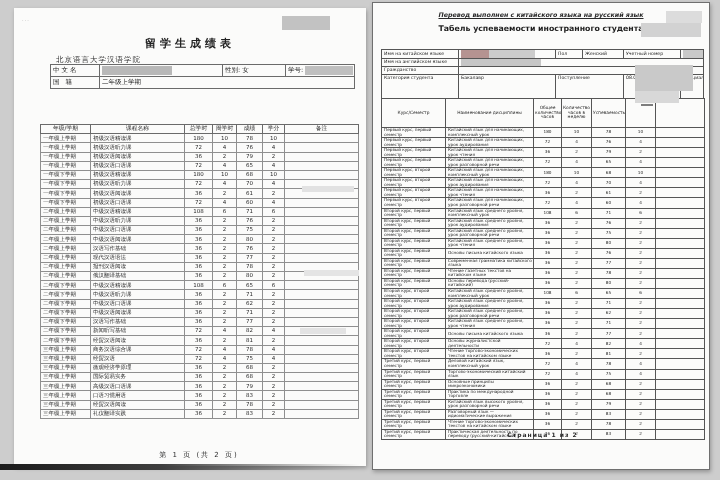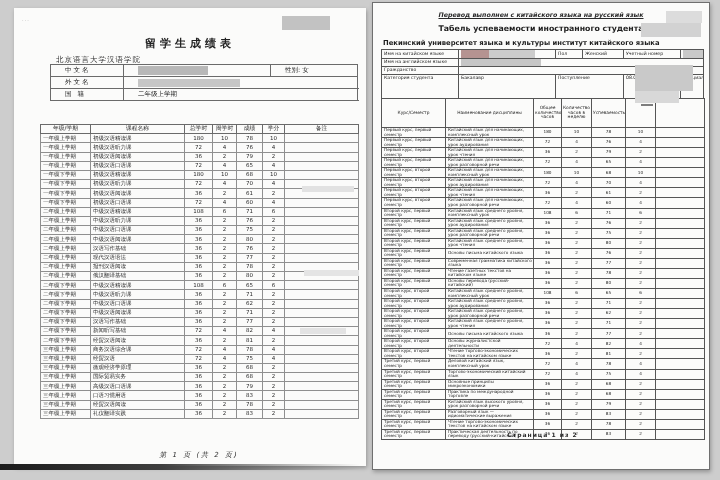--- a/index.html
+++ b/index.html
@@ -11,32 +11,32 @@
   .scan-edge{position:absolute;left:0;top:464px;width:360px;height:6px;
              background:linear-gradient(to right,#1b1b1b 0%,#3f3f3f 45%,rgba(80,80,80,0) 100%);}
   .corner-mark{position:absolute;left:8px;top:9px;font-size:5px;color:#9a9a9a;letter-spacing:1px;}
 
   
   .l-title{position:absolute;left:0;top:28px;width:100%;text-align:center;
            font-size:11px;font-weight:bold;letter-spacing:4px;color:#222;}
   .l-school{position:absolute;left:42px;top:47px;font-size:7.5px;color:#333;letter-spacing:1px;}
   .l-info{position:absolute;left:36px;top:56px;width:305px;border-collapse:collapse;table-layout:fixed;
           font-size:6.5px;color:#222;}
-  .l-info td{border:1px solid #6a6a6a;height:11px;padding:0 14px;white-space:nowrap;overflow:hidden;}
+  .l-info td{border:1px solid #6a6a6a;height:11px;padding:0 2px;white-space:nowrap;overflow:hidden;}
   .l-info td.lbl{letter-spacing:2px;}
   .l-table{position:absolute;left:26px;top:116px;width:318px;border-collapse:collapse;table-layout:fixed;
            font-size:5.5px;color:#2b2b2b;}
   .l-table th,.l-table td{border:1px solid #8f8f8f;height:8.2px;padding:0 1px;text-align:center;
            white-space:nowrap;overflow:hidden;font-weight:normal;line-height:1;}
   .l-table th{border-color:#6a6a6a;font-size:5.8px;}
   .l-table td:nth-child(1),.l-table td:nth-child(2){text-align:left;padding-left:2px;}
   .l-table col.c1{width:50px}.l-table col.c2{width:94px}.l-table col.c3{width:28px}
   .l-table col.c4{width:24px}.l-table col.c5{width:26px}.l-table col.c6{width:22px}.l-table col.c7{width:74px}
   .l-footer{position:absolute;left:26px;top:442px;width:318px;text-align:center;font-size:7px;
-            letter-spacing:2px;color:#2a2a2a;font-style:italic;}
+            letter-spacing:2px;color:#2a2a2a;}
 
   
   .r-note{position:absolute;left:0;top:8px;width:100%;text-align:center;font-size:6.3px;
           font-style:italic;font-weight:bold;text-decoration:underline;color:#2a2a2a;}
   .r-title{position:absolute;left:0;top:21px;width:100%;text-align:center;font-size:7.8px;
            font-weight:bold;color:#1e1e1e;}
   .r-subtitle{position:absolute;left:10px;top:36px;font-size:6.8px;font-weight:bold;color:#1e1e1e;}
   .r-info{position:absolute;left:8px;top:46px;width:323px;border-collapse:collapse;table-layout:fixed;
           font-size:4.6px;color:#222;}
   .r-info td{border:1px solid #555;height:7px;padding:0 2px;white-space:nowrap;overflow:hidden;line-height:1;}
@@ -72,24 +72,20 @@
 
     <table class="l-info">
       <tbody>
           <tr>
         <td class="lbl" style="width:44px">中文名</td>
         <td style="width:118px"><span class="redact" style="width:70px;height:9px;background:#b8b8b8"></span></td>
         <td style="width:58px"><span>性别:</span> <span>女</span></td>
         <td><span>学号:</span> <span class="redact" style="width:48px;height:9px;background:#bfbfbf"></span></td>
       </tr>
       <tr>
-        <td class="lbl">外文名</td>
-        <td colspan="3"><span class="redact" style="width:102px;height:8px;background:#c6c6c6"></span></td>
-      </tr>
-      <tr>
         <td class="lbl">国 籍</td>
         <td colspan="3">二年级上学期</td>
       </tr>
     </tbody>
       </table>
 
     <table class="l-table">
       <colgroup>
           <col class="c1">
           <col class="c2">
@@ -397,21 +393,20 @@
     <div class="abs" style="left:290px;top:262px;width:55px;height:6px;background:#e4e4e4;"></div>
     <div class="abs" style="left:286px;top:320px;width:46px;height:6px;background:#e3e3e3;"></div>
 
     <div class="l-footer">第 1 页 (共 2 页)</div>
   </div>
   <div class="scan-edge"></div>
 
   <div class="page page-right">
     <div class="r-note">Перевод выполнен с китайского языка на русский язык</div>
     <div class="r-title">Табель успеваемости иностранного студента</div>
-    <div class="r-subtitle">Пекинский университет языка и культуры институт китайского языка</div>
 
     <div class="abs" style="left:293px;top:8px;width:36px;height:12px;background:#dcdcdc;"></div>
     <div class="abs" style="left:268px;top:20px;width:60px;height:14px;background:#d2d2d2;"></div>
 
     <table class="r-info">
       <tbody>
           <tr>
         <td style="width:72px">Имя на китайском языке</td>
         <td style="width:92px"><span class="redact" style="width:28px;height:8px;background:#b59391"></span><span class="redact" style="width:46px;height:8px;background:#cccccc"></span></td>
         <td style="width:22px">Пол</td>

